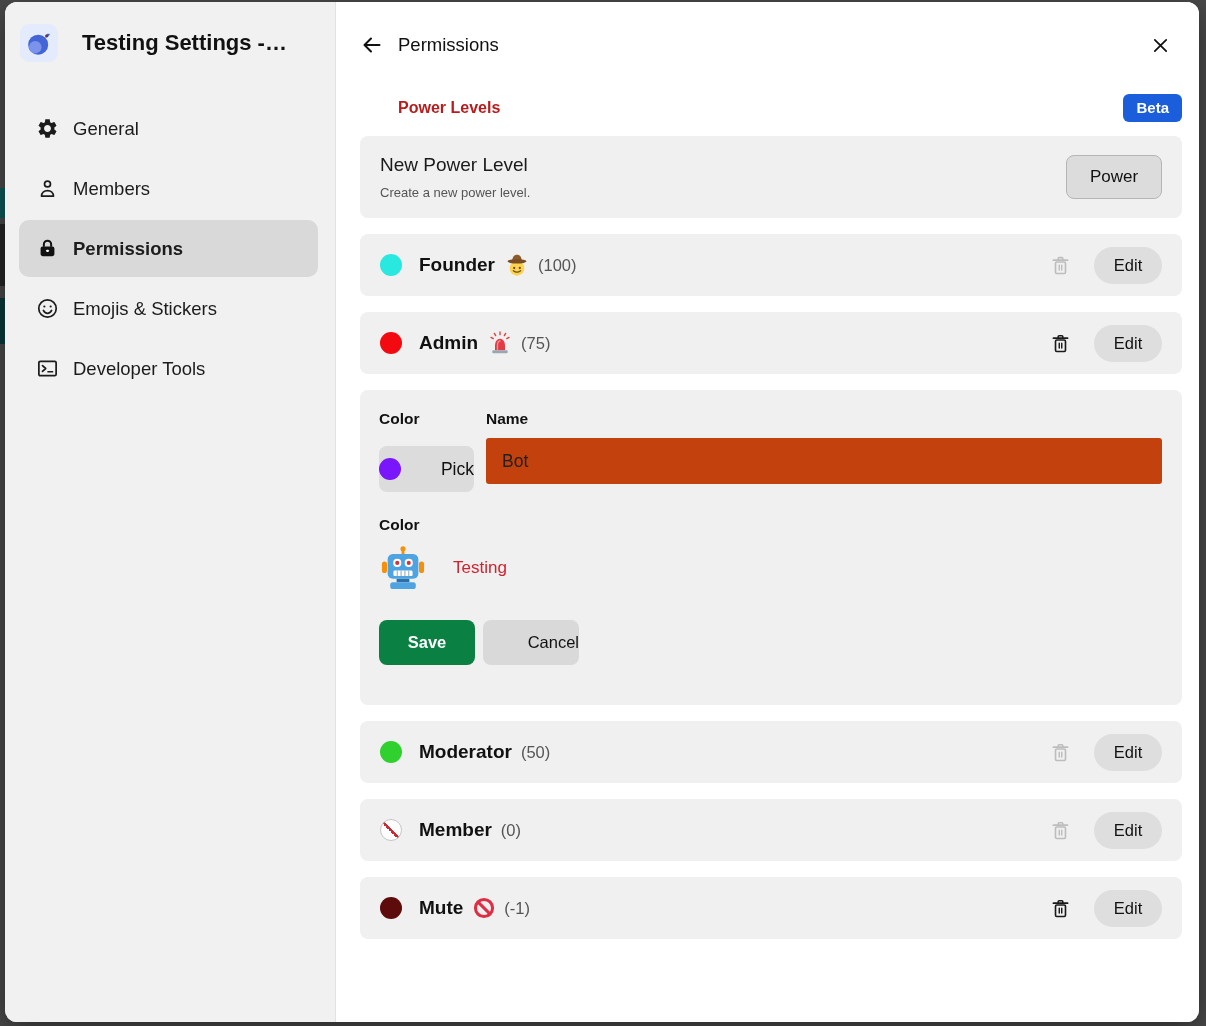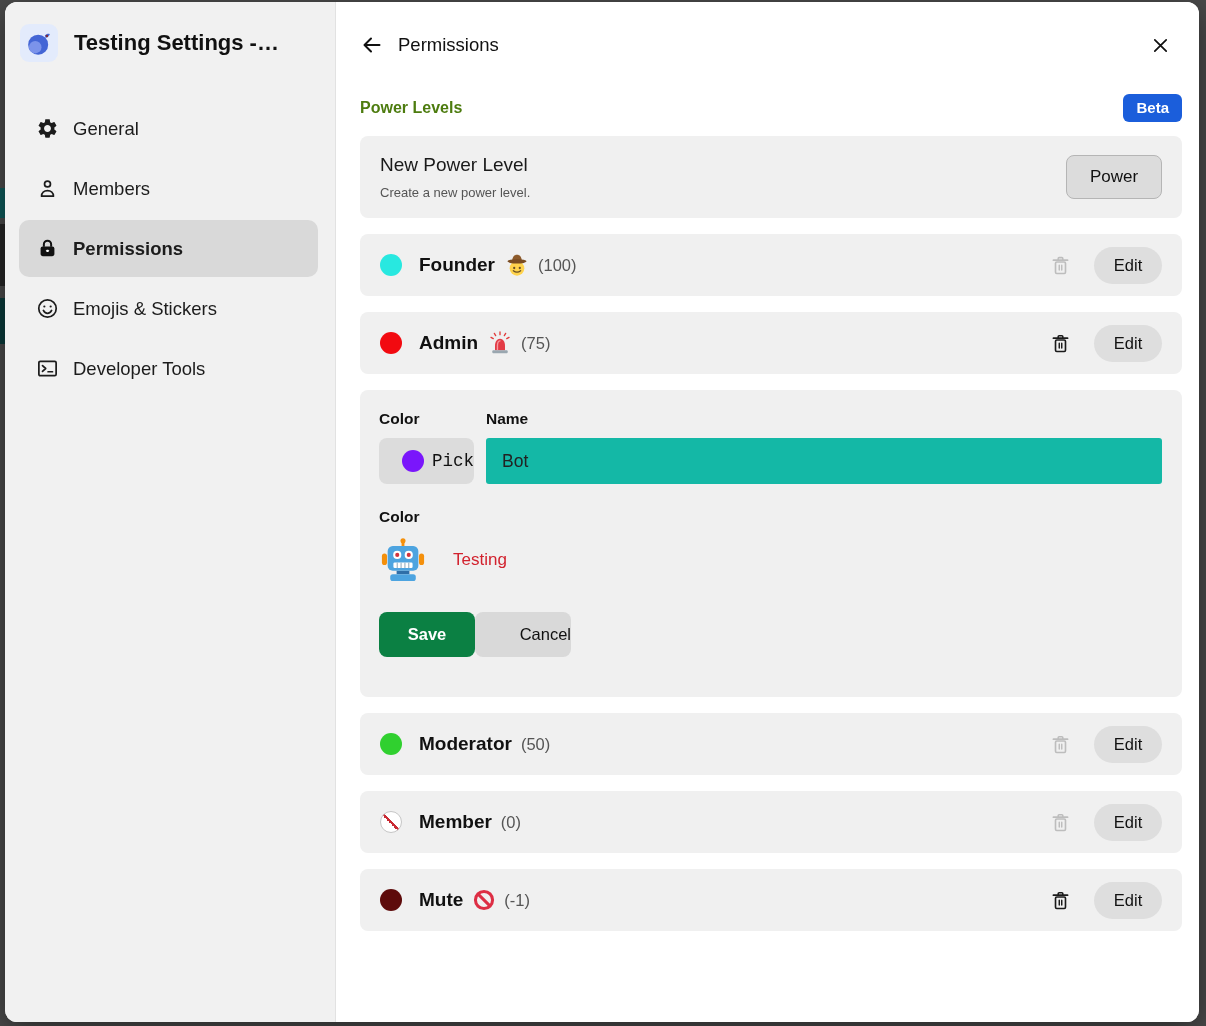--- a/index.html
+++ b/index.html
@@ -19,21 +19,21 @@
     position:absolute; top:2px; left:5px; right:7px; bottom:4px;
     background:#fff; border-radius:12px; display:flex; overflow:hidden;
     box-shadow:0 8px 32px rgba(0,0,0,.45);
   }
 
   
   .sidebar {
     width:331px; flex-shrink:0; background:#f1f1f1;
     border-right:1px solid #e2e2e2; padding-top:22px;
   }
-  .sidebar-header { display:flex; align-items:center; gap:16px; padding:0 14px 0 15px; }
+  .sidebar-header { display:flex; align-items:center; gap:24px; padding:0 14px 0 15px; }
   .room-avatar {
     width:38px; height:38px; border-radius:9px; background:#e3ebfc;
     display:flex; align-items:center; justify-content:center; flex-shrink:0;
   }
   .sidebar-title {
     font-size:22px; font-weight:700; color:#111;
     white-space:nowrap; overflow:hidden;
   }
   .nav { margin-top:38px; padding:0 17px 0 14px; }
   .nav-item {
@@ -45,21 +45,21 @@
   .nav-item.selected { background:#d9d9d9; font-weight:700; }
 
   
   .main { flex:1; background:#fff; padding:30px 17px 0 24px; overflow:hidden; }
   .main-header { display:flex; align-items:center; height:26px; margin-bottom:36px; }
   .back-btn { width:24px; height:24px; cursor:pointer; display:flex; align-items:center; justify-content:center; }
   .main-title { font-size:18.5px; font-weight:500; margin-left:14px; color:#111; }
   .close-btn { margin-left:auto; margin-right:10px; width:24px; height:24px; cursor:pointer; display:flex; align-items:center; justify-content:center; }
 
   .section-head { display:flex; align-items:center; justify-content:space-between; margin-bottom:14px; }
-  .section-title { font-size:16px; font-weight:700; color:#4d7c0f; }
+  .section-title { font-size:16px; font-weight:700; color:#b91c1c;margin-left:38px; }
   .beta-badge {
     color:#fff; font-size:15px; font-weight:700;
     padding:4px 13px; border-radius:6px; line-height:20px;
   }
 
   .card { background:#f0f0f0; border-radius:8px; margin-bottom:16px; }
 
   .new-pl-card { display:flex; align-items:center; padding:18px 20px; }
   .new-pl-text { }
   .new-pl-title { font-size:19px; color:#1a1a1a; margin-bottom:9px; }
@@ -91,39 +91,39 @@
   }
 
   
   .edit-form { padding:20px 20px 40px 19px; }
   .form-row { display:flex; gap:12px; }
   .form-col { display:flex; flex-direction:column; }
   .form-col.grow { flex:1; }
   .form-label { font-size:15.5px; font-weight:700; color:#111; margin-bottom:10px; }
   .pick-btn {
     width:95px; height:46px; background:#dcdcdc; border:none; border-radius:8px;
-    display:flex; align-items:center; justify-content:flex-end; gap:8px;
-    font-size:17.5px; color:#111; cursor:pointer; font-family:Liberation Mono, monospace;
+    display:flex; align-items:center; justify-content:space-between; gap:8px;
+    font-size:17.5px; color:#111; cursor:pointer; font-family:Liberation Sans, sans-serif;margin-top:8px;
   }
   .pick-dot { width:22px; height:22px; border-radius:50%; }
   .name-input {
-    height:46px; background:#14b8a6; border:none; border-radius:3px;
+    height:46px; background:#c2410c; border:none; border-radius:3px;
     padding:0 16px; font-size:17.5px; color:#222; width:100%;
     font-family:inherit; outline:none;
   }
   .power-input {
     width:110px; height:46px; background:#f8f8f8; border:1px solid #c9c9c9;
     border-radius:8px; padding:0 14px; font-size:17.5px; color:#222;
     font-family:inherit; outline:none;
   }
   .icon-label { margin-top:24px; }
   .icon-row { display:flex; align-items:center; margin-top:6px; }
   .icon-preview { width:48px; height:48px; display:flex; align-items:center; justify-content:center; }
   .remove-link { font-size:17px; margin-left:26px; cursor:pointer; }
-  .form-actions { display:flex; gap:0; margin-top:28px; }
+  .form-actions { display:flex; gap:8px; margin-top:28px; }
   .save-btn {
     width:96px; height:45px; border:none; border-radius:8px;
     color:#fff; font-size:16.5px; font-weight:600; cursor:pointer; font-family:inherit;
   }
   .cancel-btn {
     width:96px; height:45px; border:none; border-radius:8px; background:#d9d9d9;
     color:#111; font-size:16.5px; cursor:pointer; font-family:inherit;text-align:right;
   }
 </style>
 </head>

